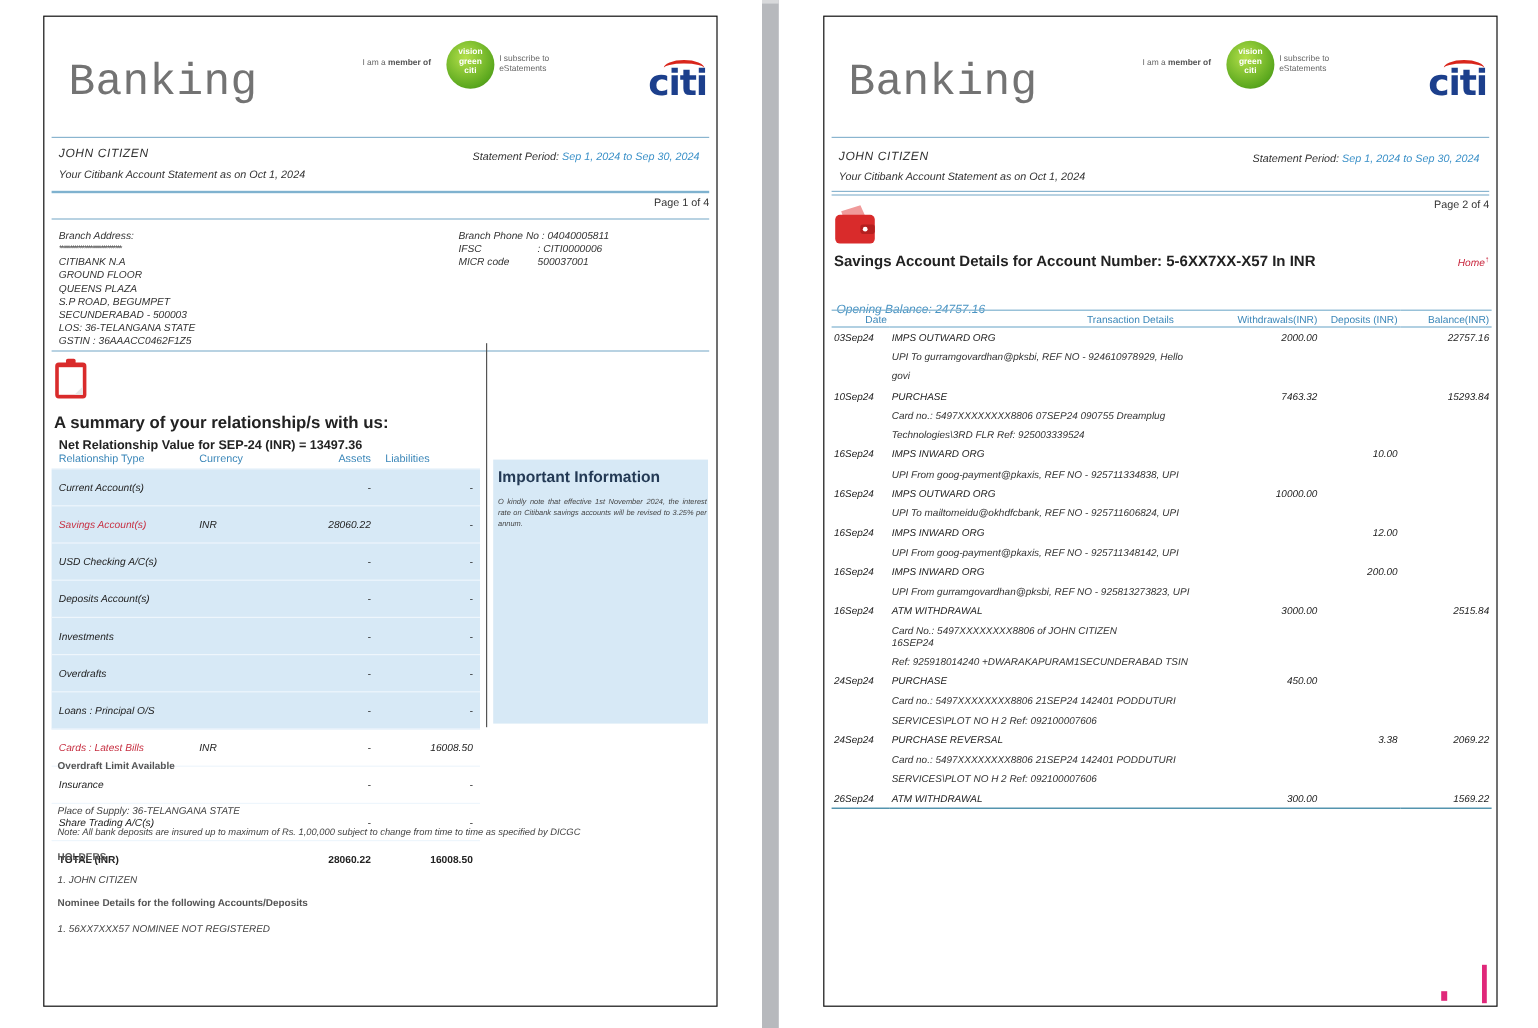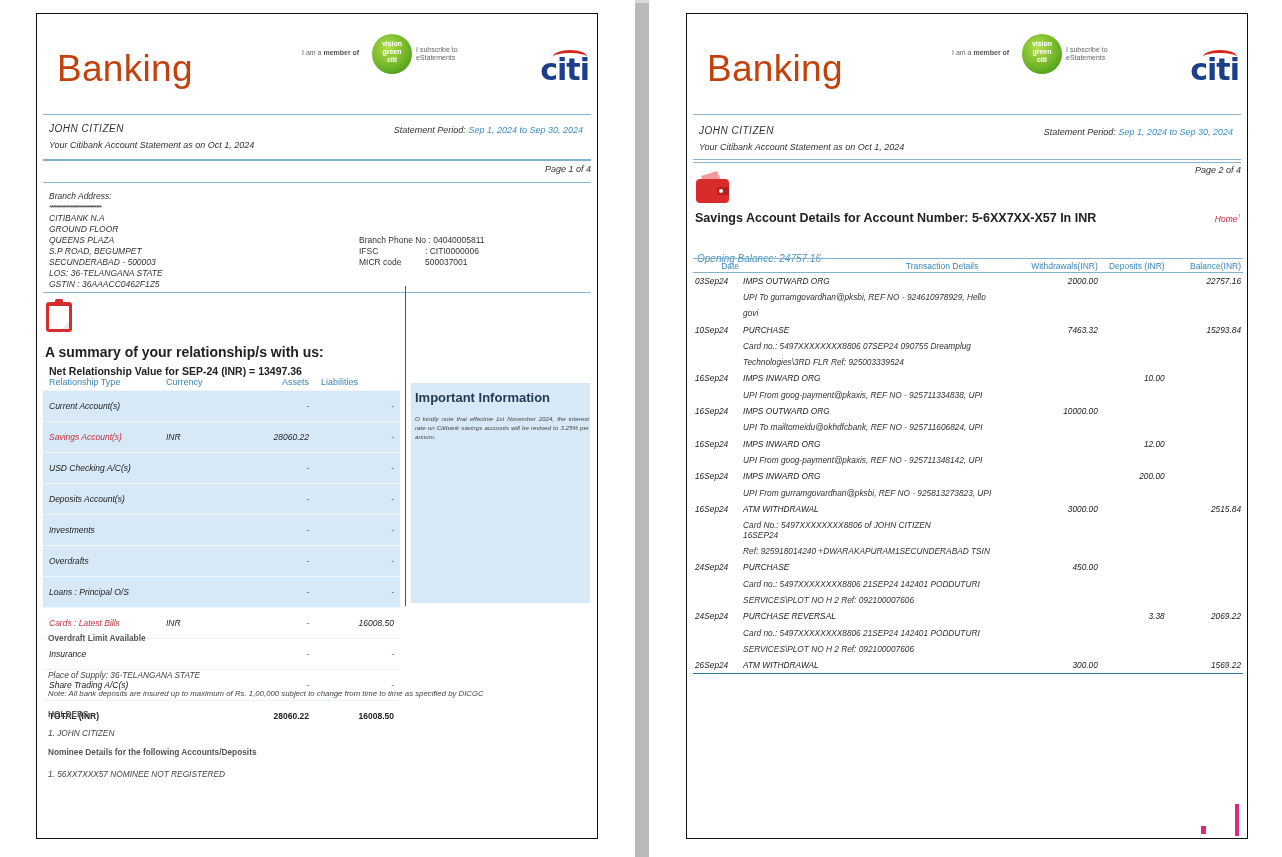--- a/index.html
+++ b/index.html
@@ -4,40 +4,40 @@
 <style>
   * { box-sizing: border-box; margin: 0; padding: 0; }
   html, body { width: 1282px; height: 857px; overflow: hidden; background: #ffffff; font-family: "Liberation Sans", sans-serif; color: #222; }
   .viewer { position: relative; width: 1282px; height: 857px; background: #fff; }
   .gutter { position: absolute; left: 635px; top: 0; width: 14px; height: 857px; background: #b7b9bd; }
   .gutter-top { position: absolute; left: 635px; top: 0; width: 14px; height: 3px; background: #d8d9db; }
   .page { position: absolute; top: 13px; background: #fff; border: 1px solid #111; }
   .page1 { left: 36px; width: 562px; height: 826px; }
   .page2 { left: 686px; width: 562px; height: 826px; }
 
-  .banking { position: absolute; left: 20px; top: 34px; font-size: 37px; color: #c2410c; letter-spacing: 0.3px; font-family: Liberation Sans, sans-serif; font-weight: normal; }
+  .banking { position: absolute; left: 20px; top: 34px; font-size: 37px; color: #737373; letter-spacing: 0.3px; font-family: Liberation Mono, monospace; font-weight: normal; }
   .member { position: absolute; left: 265px; top: 28px; width: 200px; height: 40px; }
   .member-text { position: absolute; left: 0; top: 7px; font-size: 7px; color: #666; white-space: nowrap; }
   .member-text b { color: #555; }
   .green-badge { position: absolute; left: 70px; top: -8px; width: 40px; height: 40px; border-radius: 50%; background: radial-gradient(circle at 40% 35%, #b4e04a, #5ba81e 70%, #3b7c14); color: #fff; font-size: 7px; text-align: center; line-height: 8px; padding-top: 6px; font-weight: bold; }
   .subscribe-text { position: absolute; left: 114px; top: 4px; font-size: 7px; color: #666; line-height: 8px; }
   .citi-logo { position: absolute; right: 8px; top: 38px; font-size: 30px; font-weight: bold; color: #1c3f8c; font-family: "DejaVu Sans", sans-serif; letter-spacing: -1px; }
   .citi-arc { position: absolute; right: 10px; top: 36px; width: 34px; height: 14px; border-top: 3px solid #d9261c; border-radius: 50% 50% 0 0; }
 
   .hline { position: absolute; left: 6px; right: 6px; height: 1px; background: #8ab5cf; }
   .hline.thick { height: 2px; background: #7fb2cf; }
 
   .name { position: absolute; left: 12px; font-size: 10px; font-style: italic; color: #333; letter-spacing: 0.5px; }
   .asof { position: absolute; left: 12px; font-size: 9px; font-style: italic; color: #333; }
   .period { position: absolute; right: 14px; font-size: 9px; font-style: italic; color: #333; }
   .period .dates { color: #3a90c8; }
-  .pagenum { position: absolute; right: 6px; font-size: 9px; font-style: italic; color: #333; }
+  .pagenum { position: absolute; right: 6px; font-size: 9px; color: #333; }
 
   .addr { position: absolute; left: 12px; top: 177px; font-size: 8.5px; font-style: italic; color: #333; line-height: 11px; }
-  .branch { position: absolute; left: 322px; top: 177px; font-size: 8.5px; color: #333; line-height: 11px; margin-top: 44px; }
+  .branch { position: absolute; left: 345px; top: 177px; font-size: 8.5px; font-style: italic; color: #333; line-height: 11px; }
   .branch .row { display: flex; }
   .branch .k { width: 66px; }
   .stars { letter-spacing: -1px; font-size: 7px; }
 
   .vdivider { position: absolute; left: 368px; top: 272px; width: 1px; height: 320px; background: #555; }
 
   .icon-clip { position: absolute; left: 8px; top: 283px; width: 28px; height: 36px; }
   .summary-title { position: absolute; left: 8px; top: 330px; font-size: 14px; font-weight: bold; color: #222; }
   .nrv { position: absolute; left: 12px; top: 351px; font-size: 10.5px; font-weight: bold; color: #222; }
 

